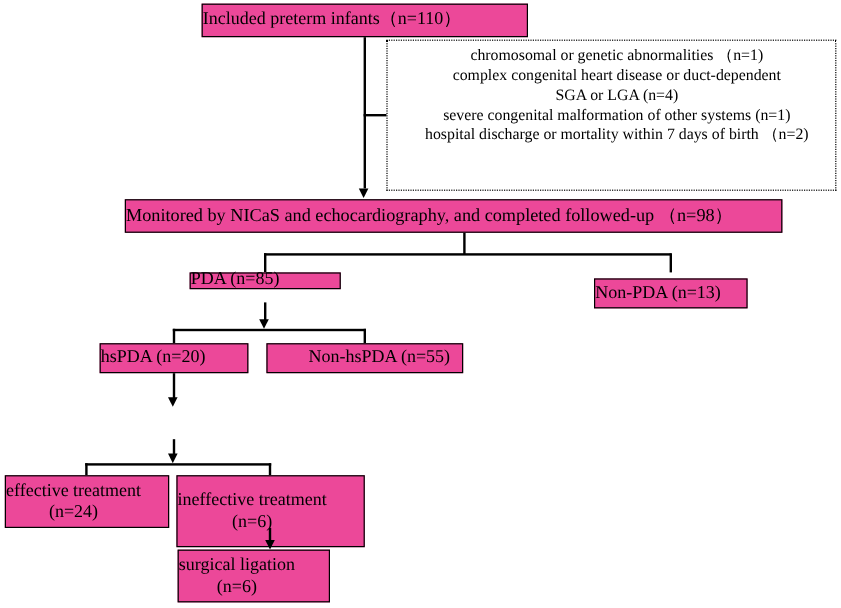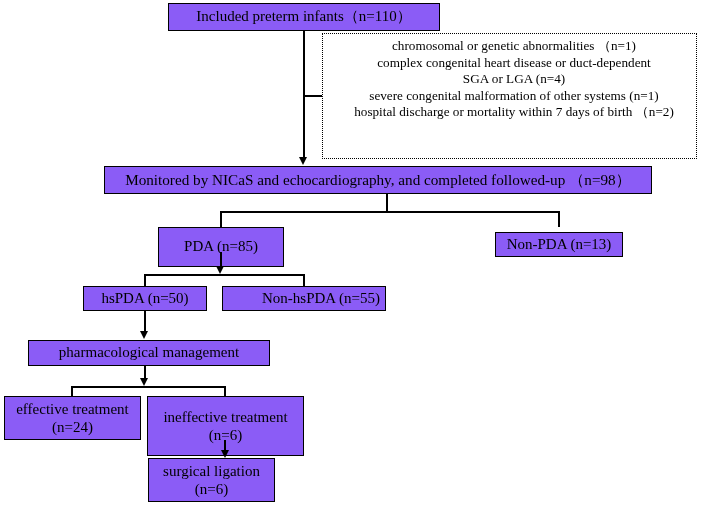--- a/index.html
+++ b/index.html
@@ -13,24 +13,23 @@
     height: 507px;
     background: #ffffff;
     font-family: "Liberation Serif", "DejaVu Serif", serif;
     color: #000000;
     overflow: hidden;
   }
   .box {
     position: absolute;
     box-sizing: border-box;
     border: 1.6px solid #000;
-    background: #8b5cf6;
+    background: #ec4899;
     display: flex;
     align-items: center;
-    justify-content: center;
     text-align: center;
     line-height: 1.18;
     font-size: 15px;
     white-space: pre-line;
   }
   .box.twoline { line-height: 1.22; }
   .dotted-box {
     position: absolute;
     box-sizing: border-box;
     border: 1.6px dotted #000;
@@ -85,48 +84,45 @@
 
   <div class="box" style="left:104px; top:166px; width:548px; height:28px; font-size:15.2px;">
     <span>Monitored by NICaS and echocardiography, and completed followed-up （n=98）</span>
   </div>
 
   <div class="vline" style="left:386px; top:194px; height:18px;"></div>
   <div class="hline" style="left:220px; top:211px; width:339px;"></div>
   <div class="vline" style="left:220px; top:211px; height:16px;"></div>
   <div class="vline" style="left:558px; top:211px; height:16px;"></div>
 
-  <div class="box" style="left:158px; top:227px; width:126px; height:40px;">
+  <div class="box" style="left:158px; top:227px; width:126px; height:14px;">
     <span>PDA (n=85)</span>
   </div>
 
   <div class="box" style="left:495px; top:232px; width:128px; height:25px;">
     <span>Non-PDA (n=13)</span>
   </div>
 
   <div class="vline" style="left:220px; top:252px; height:16px;"></div>
   <div class="arrow" style="left:216.2px; top:266px;"></div>
   <div class="hline" style="left:144px; top:274px; width:161px;"></div>
   <div class="vline" style="left:144px; top:274px; height:12px;"></div>
   <div class="vline" style="left:303.4px; top:274px; height:12px;"></div>
 
   <div class="box" style="left:83px; top:286px; width:124px; height:25px;">
-    <span>hsPDA (n=50)</span>
+    <span>hsPDA (n=20)</span>
   </div>
 
   <div class="box" style="left:222px; top:286px; width:164px; height:25px;padding-left:34px;">
     <span>Non-hsPDA (n=55)</span>
   </div>
 
   <div class="vline" style="left:144px; top:311px; height:21px;"></div>
   <div class="arrow" style="left:140.2px; top:331px;"></div>
 
-  <div class="box" style="left:28px; top:340px; width:242px; height:26px;">
-    <span>pharmacological management</span>
-  </div>
 
   <div class="vline" style="left:144px; top:366px; height:14px;"></div>
   <div class="arrow" style="left:140.2px; top:378px;"></div>
   <div class="hline" style="left:71px; top:386px; width:155px;"></div>
   <div class="vline" style="left:71px; top:386px; height:10px;"></div>
   <div class="vline" style="left:224.4px; top:386px; height:10px;"></div>
 
   <div class="box twoline" style="left:4px; top:396px; width:137px; height:44px;">
     <span>effective treatment
 (n=24)</span>

